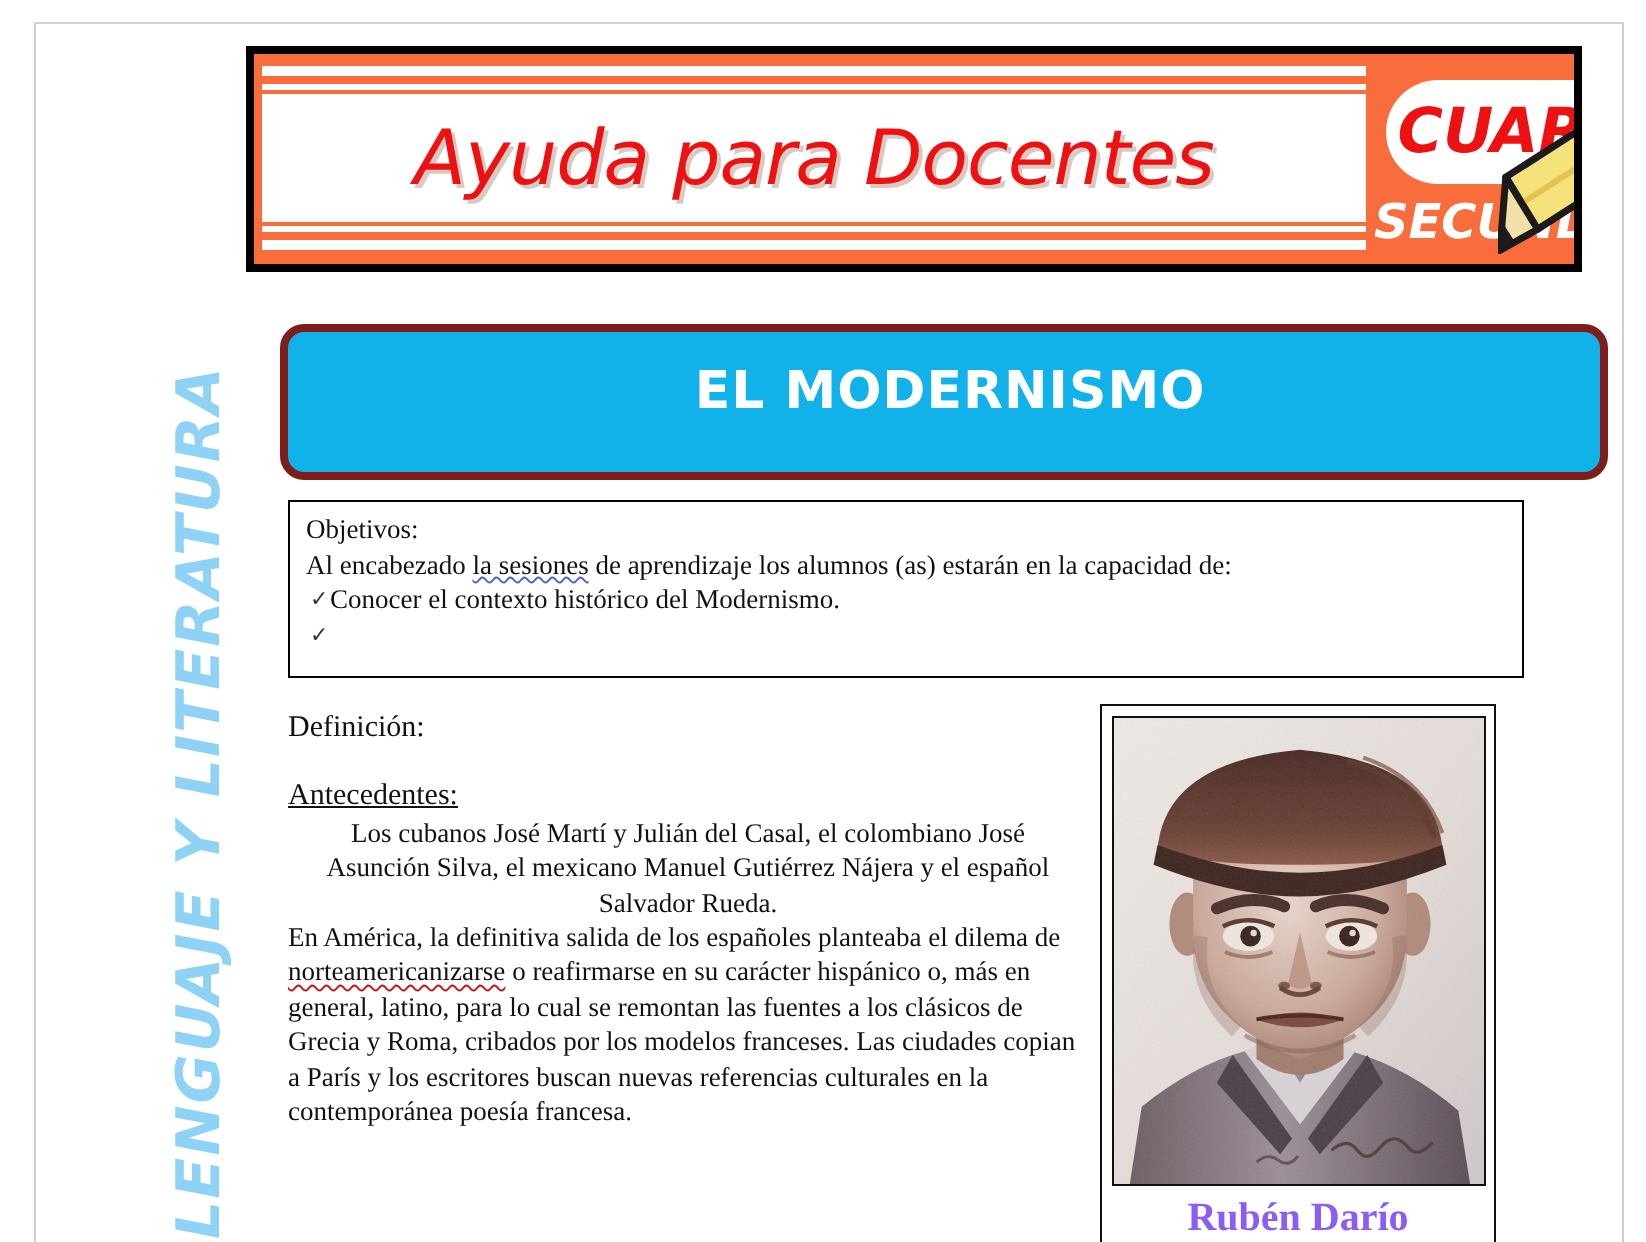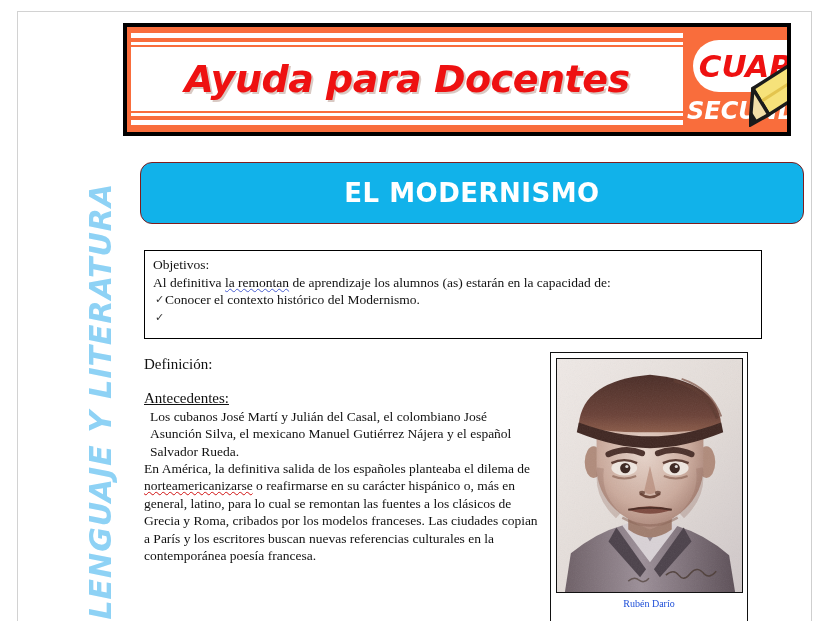--- a/index.html
+++ b/index.html
@@ -91,21 +91,21 @@
   }
   #banner-title {
     position: absolute;
     left: 4px;
     top: 20px;
     width: 552px;
     height: 64px;
     line-height: 64px;
     text-align: center;
     font-family: "DejaVu Sans", sans-serif;
-    font-weight: bold;
+    font-weight: normal;
     font-style: italic;
     font-size: 38px;
     letter-spacing: -0.5px;
     color: #ee1111;
     text-shadow: 2px 2px 0 rgba(120,60,40,0.28);
     white-space: nowrap;
   }
   #grade-pill {
     position: absolute;
     left: 566px;
@@ -150,23 +150,23 @@
     width: 100px;
     height: 118px;
   }
 
   
   #title-bar {
     position: absolute;
     left: 122px;
     top: 150px;
     width: 664px;
-    height: 62px;
+    height: 78px;
     background: #11b2ea;
-    border: 1px solid #7f1d1d;
+    border: 4px solid #7f1d1d;
     border-radius: 12px;
     box-sizing: border-box;
   }
   #title-bar-text {
     position: absolute;
     left: 0; top: 0;
     width: 662px;
     height: 60px;
     line-height: 60px;
     text-align: center;
@@ -230,20 +230,21 @@
     font-size: 15px;
   }
   .sec-heading-underline { text-decoration: underline; }
   .para-justify {
     display: block;
     text-align: justify;
     text-align-last: left;
   }
   .para-center {
     display: block;
+    text-align: center;
     padding: 0 6px;
   }
   .para-left { display: block; }
   .spacer-line { display: block; height: 17px; }
   .squiggle-red {
     text-decoration: underline;
     text-decoration-color: #d01010;
     text-decoration-style: wavy;
     text-decoration-thickness: 1px;
   }
@@ -271,22 +272,23 @@
     background: #efe9e6;
     overflow: hidden;
   }
   #portrait-svg { display: block; width: 100%; height: 100%; }
   #portrait-name {
     position: absolute;
     left: 0;
     top: 245px;
     width: 196px;
     text-align: center;
-    font-size: 10px;
-    color: #1d4ed8;
+    font-size: 20px;
+    color: #8b5cf6;
+    font-weight: bold;
   }
   #portrait-caption {
     position: absolute;
     left: 6px;
     top: 267px;
     width: 184px;
     text-align: center;
     font-size: 11px;
     letter-spacing: 0.2px;
     color: #111111;
@@ -338,21 +340,21 @@
     </div>
   </div>
 
   <div id="title-bar">
     <div id="title-bar-text">EL MODERNISMO</div>
   </div>
 
   <div id="objectives-box">
     <span class="obj-heading">Objetivos:</span>
 
-    <span class="obj-lead"><span>Al definitiva </span><span class="obj-underline-squiggle">la remontan</span><span> de aprendizaje los alumnos (as) estarán en la capacidad de:</span></span>
+    <span class="obj-lead"><span>Al encabezado </span><span class="obj-underline-squiggle">la sesiones</span><span> de aprendizaje los alumnos (as) estarán en la capacidad de:</span></span>
 
     <span class="obj-item"><span class="obj-check">✓</span><span class="obj-item-text">Conocer el contexto histórico del Modernismo.</span></span>
 
     <span class="obj-item"><span class="obj-check">✓</span></span>
   </div>
 
   <div id="definition-col">
 
     <span class="sec-heading">Definición:</span>
 

